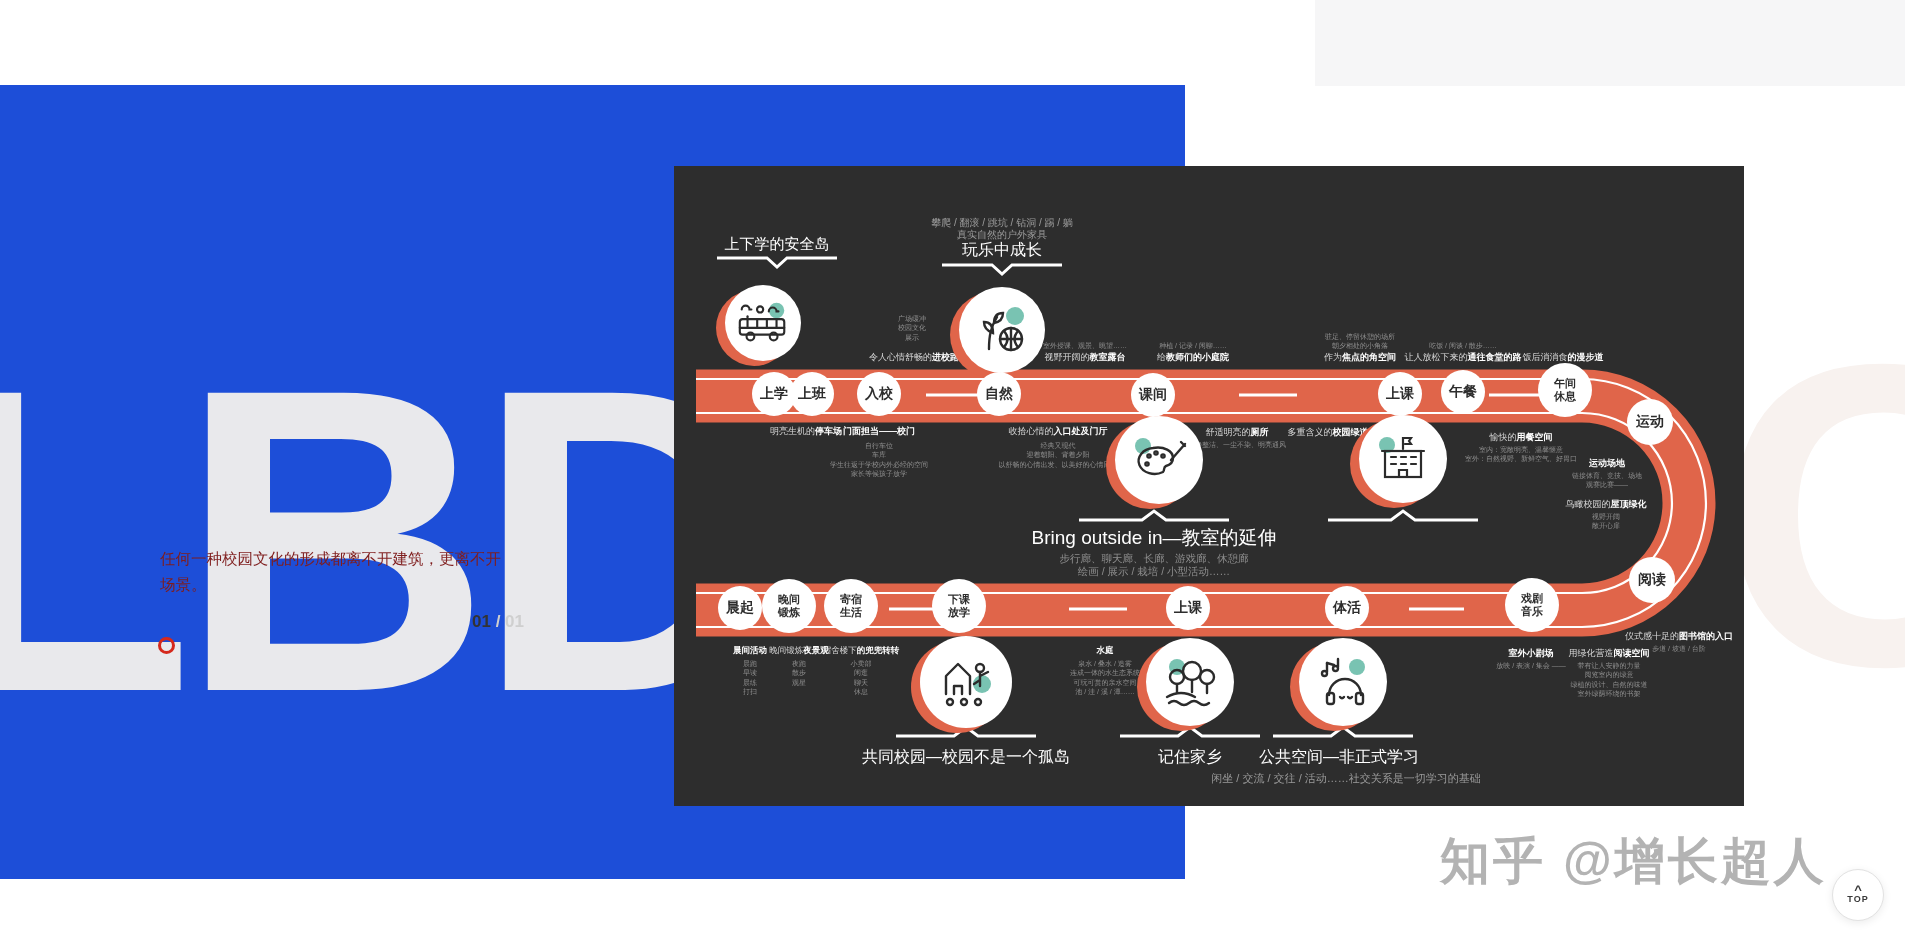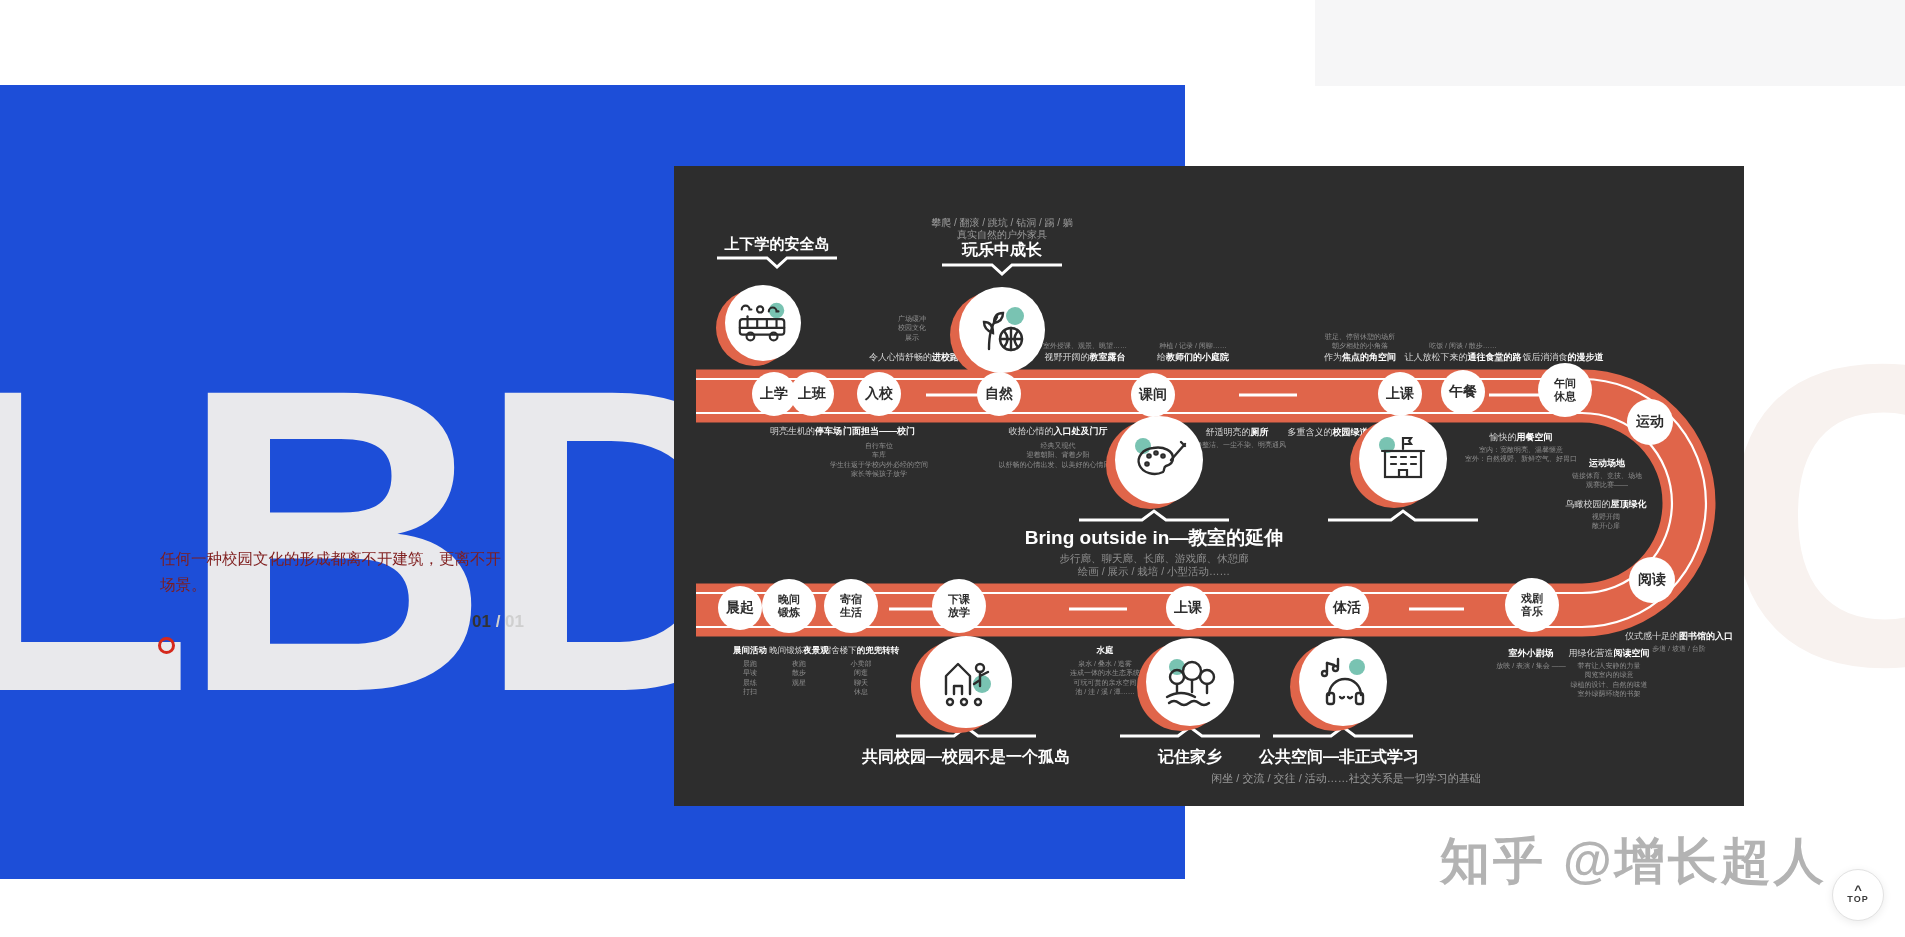--- a/index.html
+++ b/index.html
@@ -13,21 +13,21 @@
   
   .hero-eyebrow{position:absolute;left:159px;font-size:23px;font-weight:800;color:#3c3c3c;letter-spacing:.3px;white-space:nowrap;z-index:3;}
   .hero-title{position:absolute;left:156px;font-size:47px;font-weight:800;color:#3c3c3c;letter-spacing:1px;white-space:nowrap;z-index:3;}
   .hero-desc{position:absolute;left:160px;font-size:15.5px;color:#7f1d1d;white-space:nowrap;z-index:3;}
   .pag-dot{position:absolute;left:158px;top:637px;width:11px;height:11px;border:3px solid #d5281c;border-radius:50%;background:transparent;z-index:3;cursor:pointer;}
   .pag-nums{position:absolute;left:472px;top:612px;font-size:17px;font-weight:800;color:#333;z-index:3;white-space:nowrap;}
   .pag-nums .sep,.pag-nums .total{color:#cfcfcf;font-weight:700;}
   
   .panel{position:absolute;left:674px;top:166px;width:1070px;height:640px;background:#2d2d2d;overflow:hidden;z-index:2;}
   .road-svg{position:absolute;left:0;top:0;}
-  .lbl{position:absolute;transform:translate(-50%,-50%);font-weight:700;color:#fff;white-space:nowrap;}
+  .lbl{position:absolute;transform:translate(-50%,-50%);font-weight:400;color:#fff;white-space:nowrap;}
   .pre{position:absolute;transform:translate(-50%,-50%);font-size:10px;color:#9c9c9c;white-space:nowrap;}
   .note{position:absolute;transform:translate(-50%,-50%);font-size:9px;color:#d9d9d9;white-space:nowrap;}
   .note b{color:#fff;font-weight:700;}
   .tiny{position:absolute;transform:translateX(-50%);font-size:7px;color:#8f8f8f;line-height:1.35;text-align:center;white-space:nowrap;}
   .bracket{position:absolute;transform:translateX(-50%);}
   .st{position:absolute;transform:translate(-50%,-50%);width:44px;height:44px;border-radius:50%;background:#fff;color:#2d2d2d;font-weight:700;font-size:14px;display:flex;align-items:center;justify-content:center;text-align:center;z-index:4;}
   .st2{width:54px;height:54px;font-size:11px;line-height:1.2;}
   .st3{width:46px;height:46px;}
   .fc{position:absolute;transform:translate(-50%,-50%);z-index:3;}
   .fc .back{position:absolute;inset:0;border-radius:50%;background:#e0654a;transform:translate(-9px,5px);}

